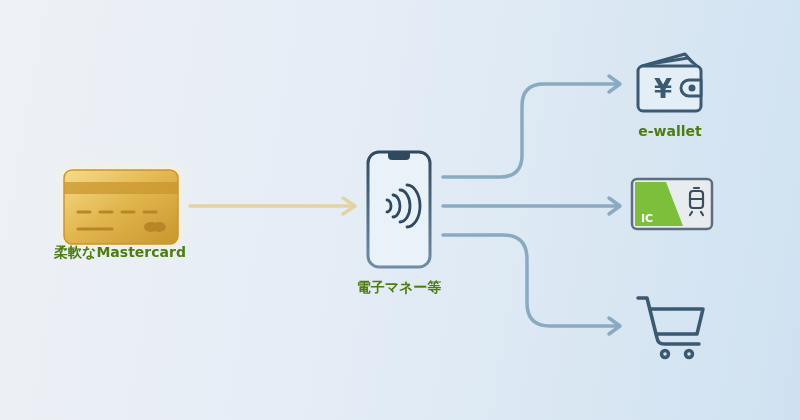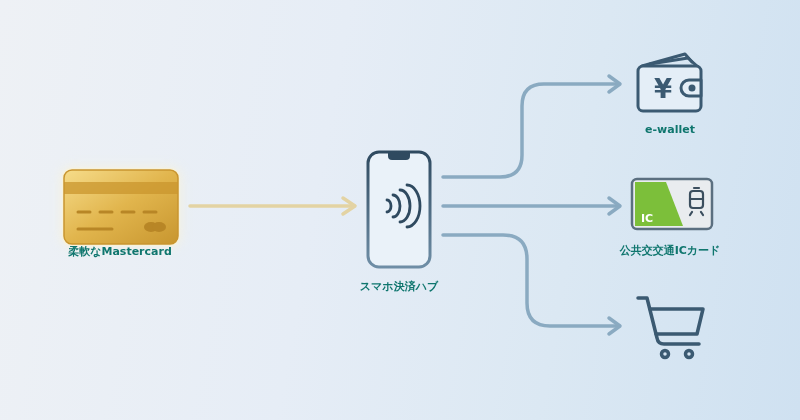--- a/index.html
+++ b/index.html
@@ -1,20 +1,20 @@
 <!DOCTYPE html>
 <html><head>
 <meta charset="utf-8">
 <style>
   html,body{margin:0;padding:0;}
   body{width:800px;height:420px;overflow:hidden;position:relative;
     background:linear-gradient(100deg,#eef1f5 0%,#e6edf6 40%,#dbe8f3 70%,#cfe1f1 100%);
     font-family:"DejaVu Sans","Liberation Sans",sans-serif;}
   .stage{position:absolute;left:0;top:0;width:800px;height:420px;}
-  .label{position:absolute;font-size:11px;color:#0f766e;font-weight:bold;white-space:nowrap;text-align:center;transform:translateX(-50%);}
+  .label{position:absolute;font-size:14px;color:#4d7c0f;font-weight:bold;white-space:nowrap;text-align:center;transform:translateX(-50%);}
   svg{position:absolute;left:0;top:0;}
 </style>
 </head>
 <body>
 
 <div class="stage">
 <svg width="800" height="420" viewBox="0 0 800 420">
   <defs>
     <linearGradient id="gold" x1="0" y1="0" x2="1" y2="1">
       <stop offset="0" stop-color="#f6dc8a"></stop>
@@ -98,16 +98,15 @@
 
   <g fill="none" stroke="#3b5a72" stroke-width="3.5" stroke-linecap="round" stroke-linejoin="round">
     <path d="M638 298 H647 L657 338 Q658 344 664 344 H699"></path>
     <path d="M650 309 H703 L697 334 H656"></path>
     <circle cx="665" cy="354" r="3.5"></circle>
     <circle cx="689" cy="354" r="3.5"></circle>
   </g>
 </svg>
 
 <div class="label" style="left:120px;top:244px;">柔軟なMastercard</div>
-<div class="label" style="left:399px;top:279px;">スマホ決済ハブ</div>
+<div class="label" style="left:399px;top:279px;">電子マネー等</div>
 <div class="label" style="left:670px;top:123px;">e-wallet</div>
-<div class="label" style="left:670px;top:243px;">公共交交通ICカード</div>
 </div>
 
 </body></html>

